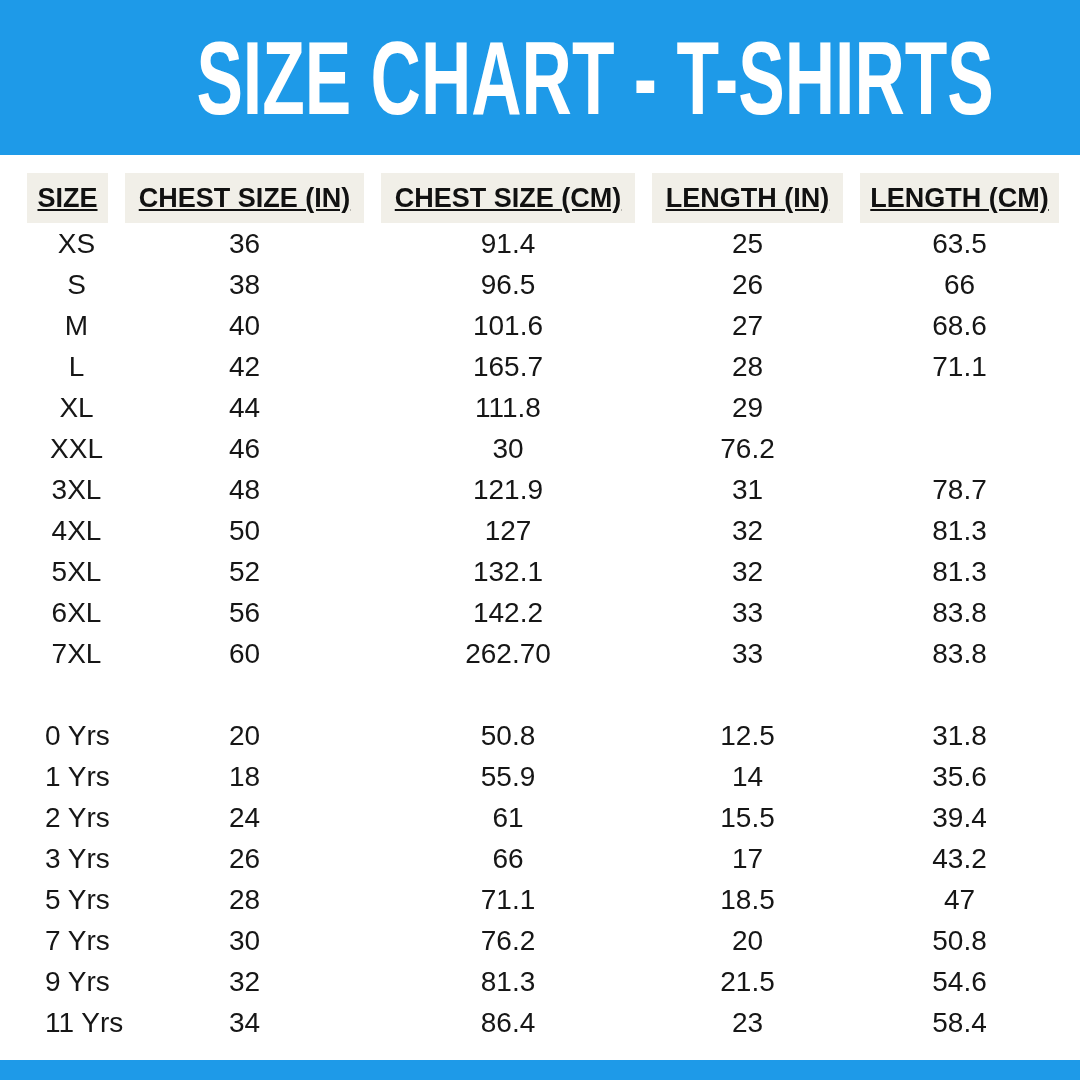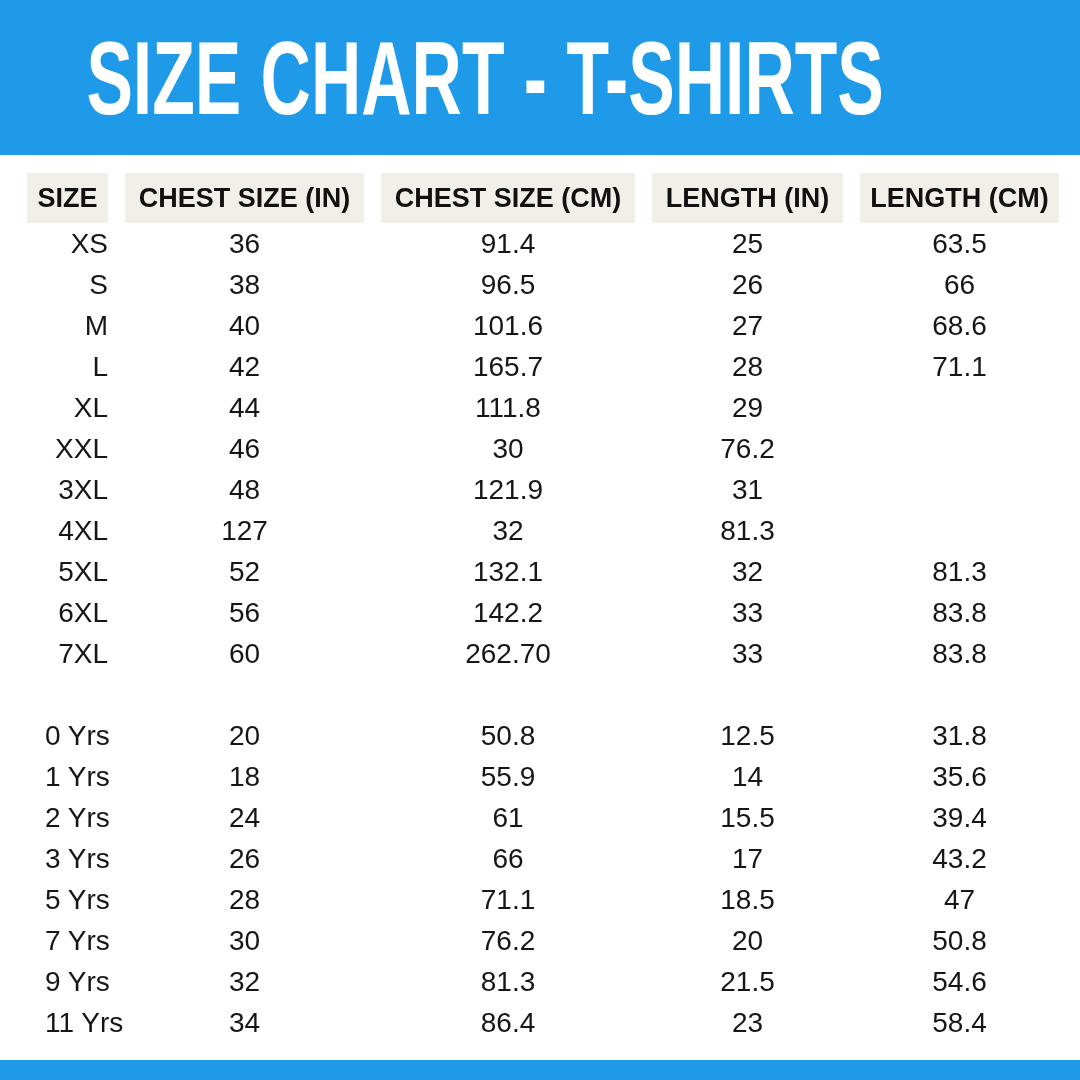--- a/index.html
+++ b/index.html
@@ -9,46 +9,46 @@
   }
   html,body{margin:0;padding:0;}
   body{
     width:1080px;height:1080px;
     background:#ffffff;
     font-family:"Liberation Sans", sans-serif;
     position:relative;overflow:hidden;
   }
   .banner{
     height:155px;background:var(--blue);
-    display:flex;align-items:center;justify-content:flex-end;
+    display:flex;align-items:center;justify-content:flex-start;
   }
   .title{
     margin:0;color:#ffffff;font-weight:bold;font-size:104px;line-height:1;
     white-space:nowrap;transform:scaleX(0.67);letter-spacing:0px;
   }
   .grid{
     display:grid;
     grid-template-columns:81px 239px 254px 191px 199px;
     column-gap:17px;
     padding:0 21px 0 27px;
   }
   .thead{margin-top:18px;}
   .th{
     background:var(--header-bg);
     height:50px;
     display:flex;align-items:center;justify-content:center;
     font-weight:bold;font-size:27px;color:#111111;
-    letter-spacing:0px;white-space:nowrap;
+    letter-spacing:0px;white-space:nowrap;text-decoration:underline;
   }
   .row{height:41px;align-items:center;}
   .td{
     font-size:28px;color:var(--body-text);
     text-align:center;white-space:nowrap;line-height:41px;
   }
-  .td.c0{text-align:right;padding-left:18px;}
+  .td.c0{text-align:center;padding-left:18px;}
   .section-spacer{height:41px;}
   .bottom-bar{
     position:absolute;left:0;bottom:0;width:1080px;height:20px;
     background:var(--blue);
   }
 </style>
 </head>
 <body>
 
 <div class="page">
@@ -104,23 +104,25 @@
           <div class="td c0">XXL</div>
           <div class="td c1">46</div>
           <div class="td c3">30</div>
           <div class="td c4">76.2</div>
         </div>
         <div class="grid row">
           <div class="td c0">3XL</div>
           <div class="td c1">48</div>
           <div class="td c2">121.9</div>
           <div class="td c3">31</div>
+          <div class="td c4">78.7</div>
         </div>
         <div class="grid row">
           <div class="td c0">4XL</div>
+          <div class="td c1">50</div>
           <div class="td c2">127</div>
           <div class="td c3">32</div>
           <div class="td c4">81.3</div>
         </div>
         <div class="grid row">
           <div class="td c0">5XL</div>
           <div class="td c1">52</div>
           <div class="td c2">132.1</div>
           <div class="td c3">32</div>
           <div class="td c4">81.3</div>

